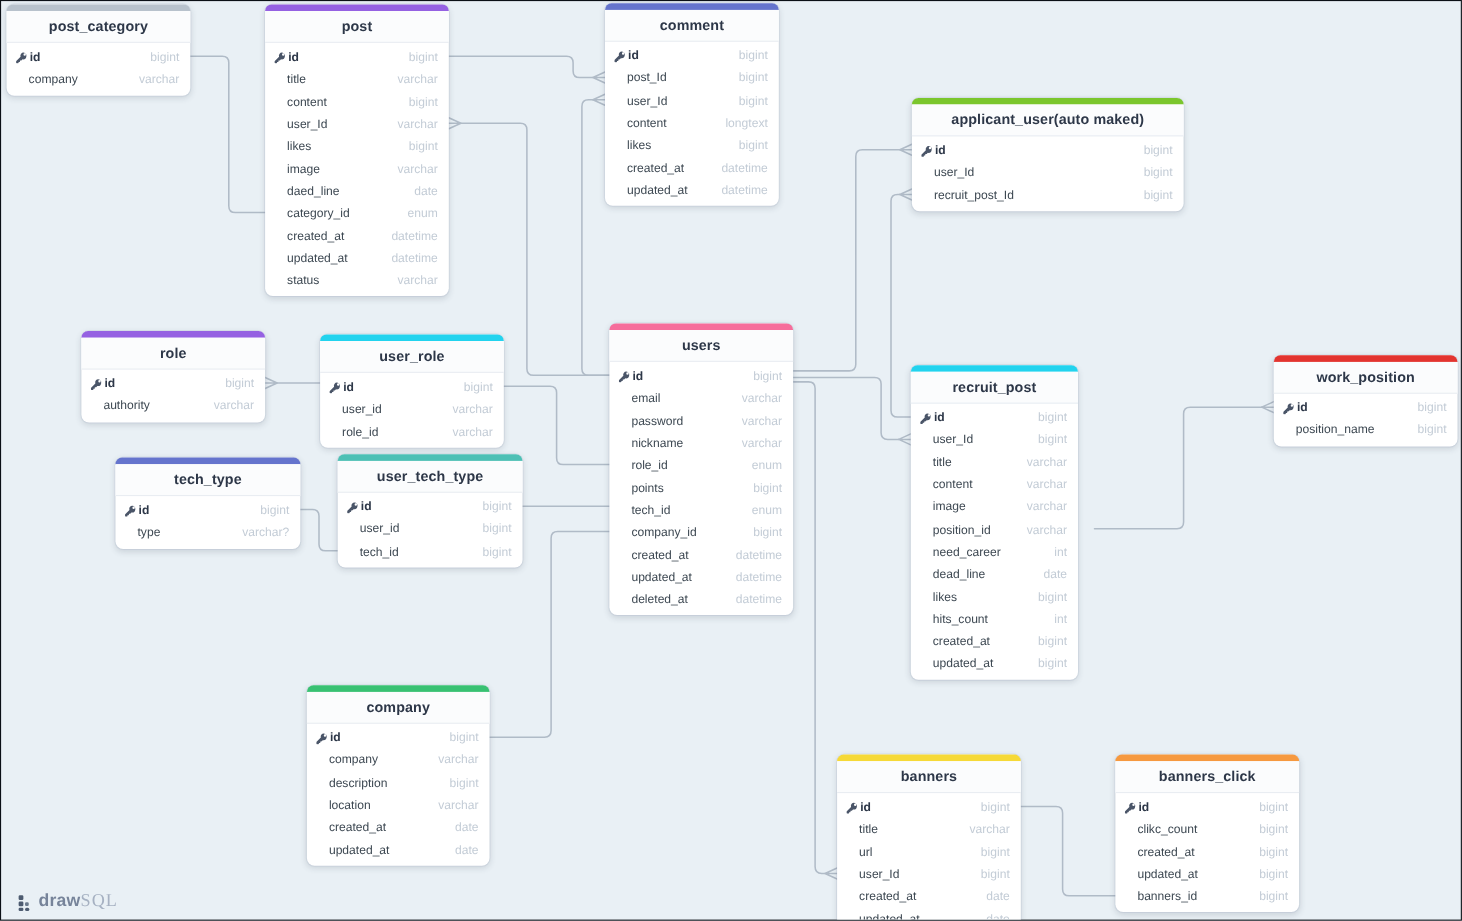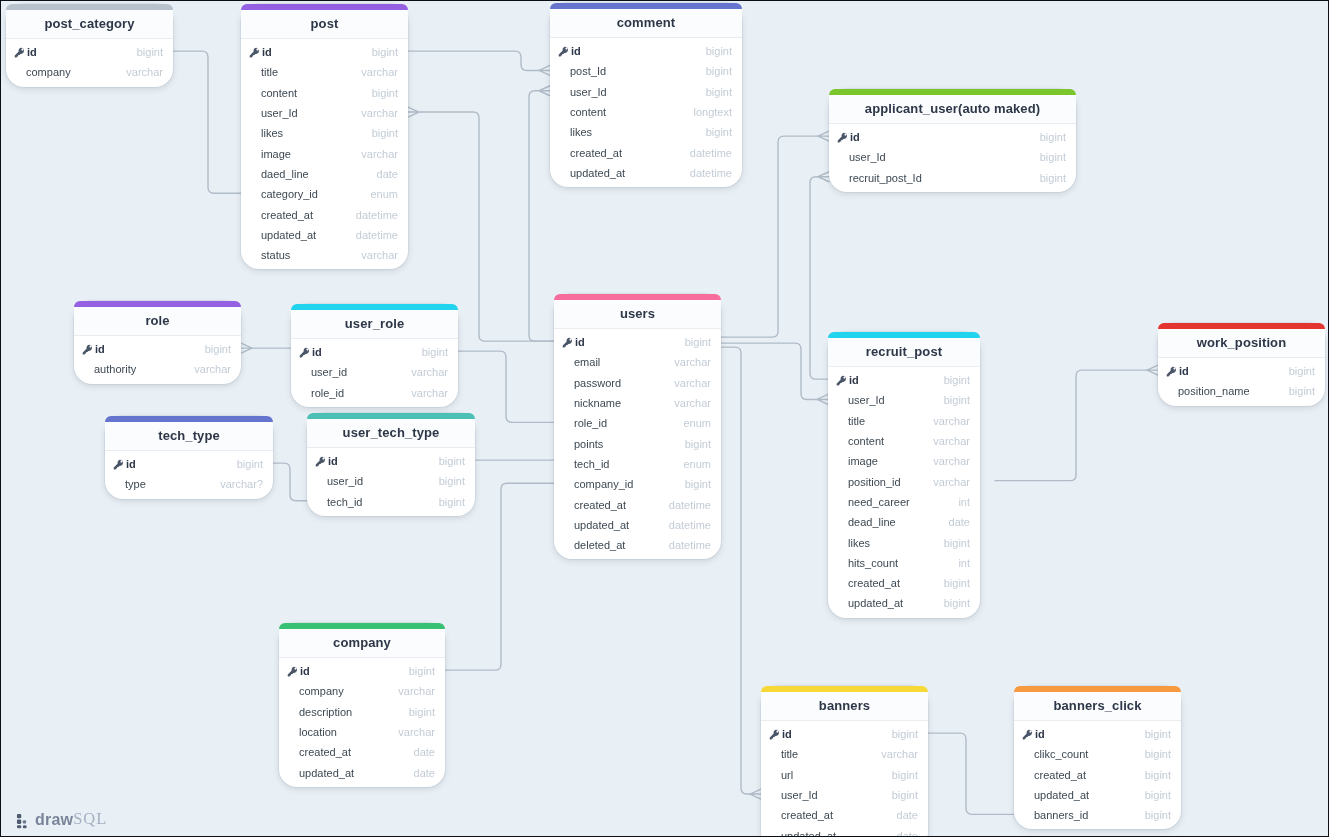--- a/index.html
+++ b/index.html
@@ -2,21 +2,21 @@
 <html><head>
 <meta charset="utf-8">
 <title>ERD</title>
 <style>
   html,body{margin:0;padding:0;}
   body{font-family:"Liberation Sans", sans-serif; background:#dfe7ee;}
   #frame{position:relative; width:1329px; height:837px; background:#e9f0f5;
          overflow:hidden; border:1px solid #0b1016; box-sizing:border-box;}
   #wires{position:absolute; left:0; top:0; z-index:1;}
   #wires path{fill:none; stroke:#b0bbc7; stroke-width:1.4; stroke-linecap:round; stroke-linejoin:round;}
-  .tbl{position:absolute; z-index:2; background:#ffffff; border-radius:18px;
+  .tbl{position:absolute; z-index:2; background:#ffffff; border-radius:7px;
        box-shadow:0 0 0 1px rgba(148,163,184,.16), 0 2px 6px rgba(45,55,72,.16);
        box-sizing:border-box;}
   .tbl .bar{height:6px; border-radius:7px 7px 0 0;}
   .tbl .ttl{height:28px; line-height:28px; text-align:center; font-size:13px; font-weight:700;
             color:#2d3748; background:#fbfcfd; border-bottom:1px solid #e9edf2;
             border-radius:0; letter-spacing:.1px; white-space:nowrap; overflow:hidden;}
   .tbl .rows{padding:3px 0 4px 0;}
   .row{height:20.3px; display:flex; align-items:center; padding:0 10px 0 20px; font-size:11px;}
   .row .nm{color:#3d4852; white-space:nowrap;}
   .row.key{padding-left:8px;}
@@ -122,21 +122,21 @@
           <div class="row">
             <span class="nm">updated_at</span>
             <span class="tp">datetime</span>
           </div>
           <div class="row">
             <span class="nm">status</span>
             <span class="tp">varchar</span>
           </div>
         </div>
       </div>
-      <div class="tbl" style="left: 549px; top: 2px; width: 192px;">
+      <div class="tbl" style="left: 549px; top: 2px; width: 158px;">
         <div class="bar" style="background: rgb(101, 116, 205);"></div>
         <div class="ttl">comment</div>
         <div class="rows">
           <div class="row key">
             <svg class="keyic" viewBox="0 0 16 16">
               <path fill="#4a5568" d="M10.7 1.2a4.1 4.1 0 0 0-3.9 5.4L1.2 12.2a.8.8 0 0 0-.2.5v2a.6.6 0 0 0 .6.6h2a.6.6 0 0 0 .6-.6v-1h1.3a.6.6 0 0 0 .6-.6V11.8h1.3c.2 0 .4-.1.5-.2l1.5-1.5a4.1 4.1 0 1 0 1.3-8.9zm1.6 4.2a1.6 1.6 0 1 1 0-3.2 1.6 1.6 0 0 1 0 3.2z"></path>
             </svg>
             <span class="nm">id</span>
             <span class="tp">bigint</span>
           </div>

